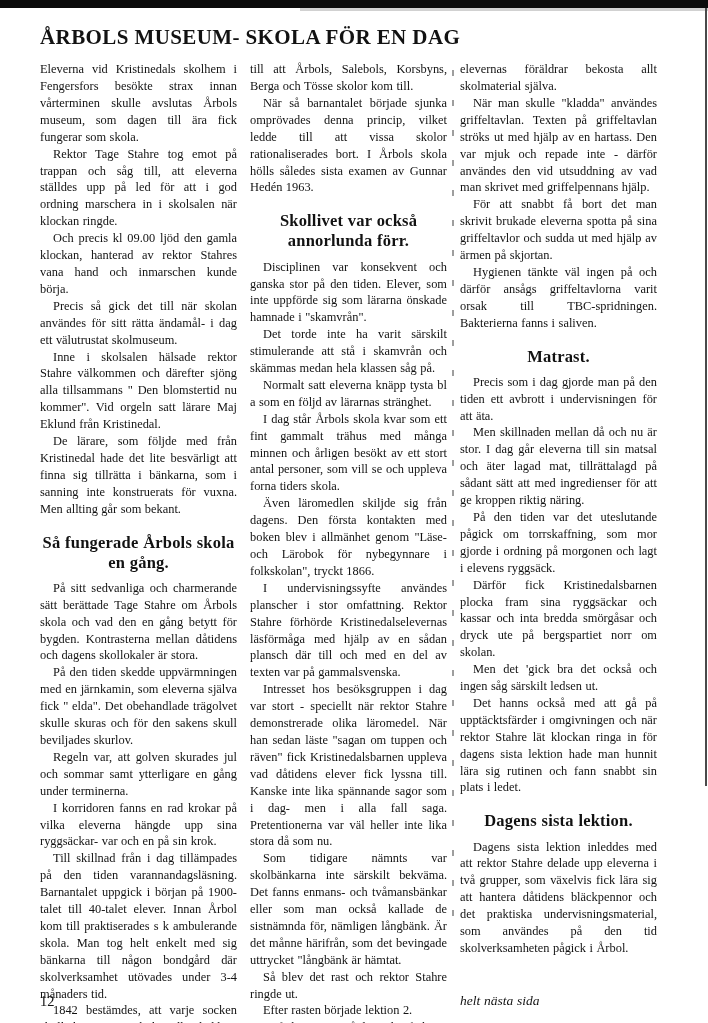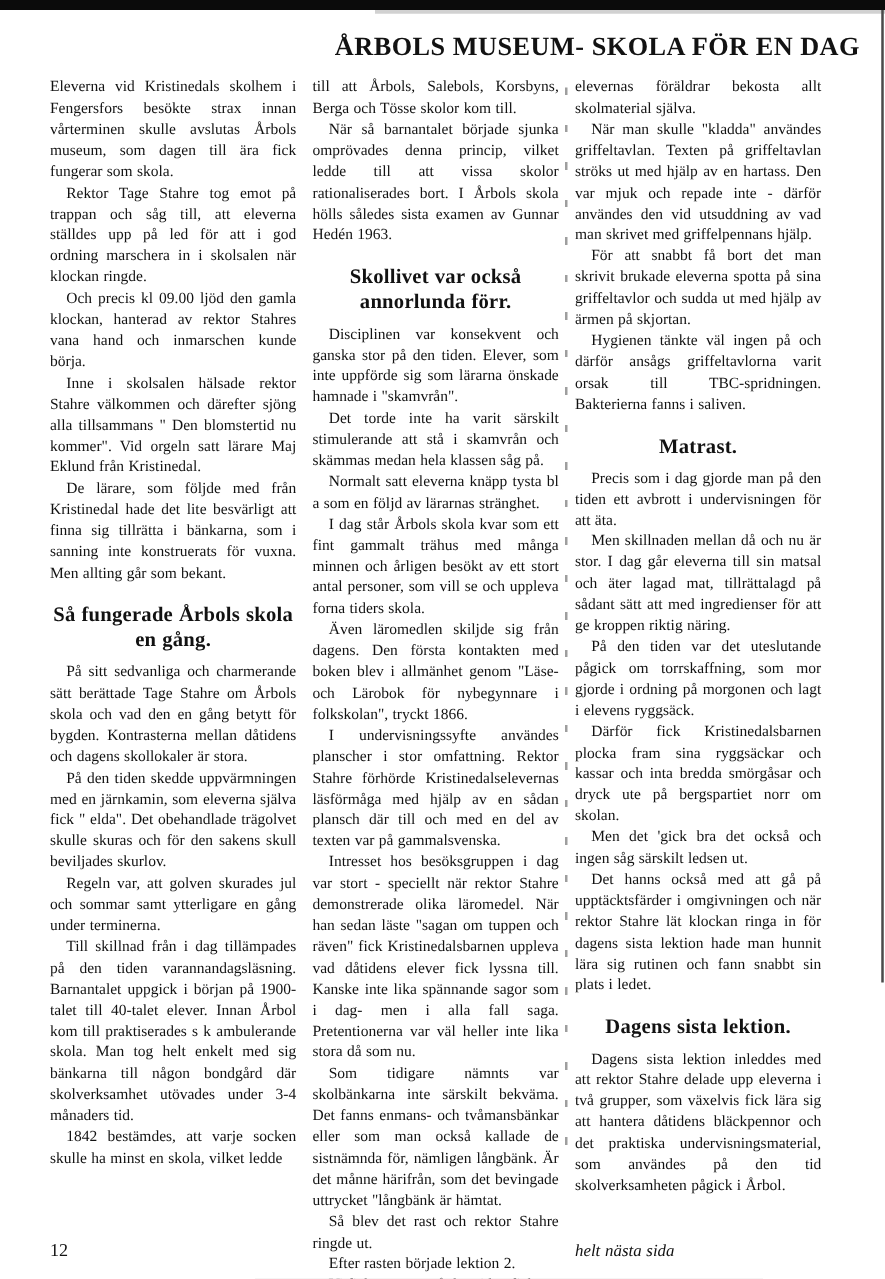--- a/index.html
+++ b/index.html
@@ -41,21 +41,20 @@
       transparent 6px, transparent 30px);
   }
   .title {
     margin: 0;
     padding: 26px 20px 10px 40px;
     font-size: 21px;
     font-weight: bold;
     letter-spacing: 0.4px;
     line-height: 1.1;
     white-space: nowrap;
-    text-align: right;
   }
   .columns {
     display: flex;
     gap: 13px;
     padding: 2px 0 0 40px;
   }
   .col {
     width: 197px;
     flex: 0 0 197px;
     text-align: justify;
@@ -95,26 +94,28 @@
   <div class="right-edge-line"></div>
   <div class="gutter-artifact"></div>
 
   <h1 class="title">ÅRBOLS MUSEUM- SKOLA FÖR EN DAG</h1>
 
   <div class="columns">
       <div class="col">
         <p>Eleverna vid Kristinedals skolhem i Fengersfors besökte strax innan vårterminen skulle avslutas Årbols museum, som dagen till ära fick fungerar som skola.</p>
         <p class="indent">Rektor Tage Stahre tog emot på trappan och såg till, att eleverna ställdes upp på led för att i god ordning marschera in i skolsalen när klockan ringde.</p>
         <p class="indent">Och precis kl 09.00 ljöd den gamla klockan, hanterad av rektor Stahres vana hand och inmarschen kunde börja.</p>
+        <p class="indent">Precis så gick det till när skolan användes för sitt rätta ändamål- i dag ett välutrustat skolmuseum.</p>
         <p class="indent">Inne i skolsalen hälsade rektor Stahre välkommen och därefter sjöng alla tillsammans " Den blomstertid nu kommer". Vid orgeln satt lärare Maj Eklund från Kristinedal.</p>
         <p class="indent">De lärare, som följde med från Kristinedal hade det lite besvärligt att finna sig tillrätta i bänkarna, som i sanning inte konstruerats för vuxna. Men allting går som bekant.</p>
         <h2>Så fungerade Årbols skola en gång.</h2>
         <p class="indent">På sitt sedvanliga och charmerande sätt berättade Tage Stahre om Årbols skola och vad den en gång betytt för bygden. Kontrasterna mellan dåtidens och dagens skollokaler är stora.</p>
         <p class="indent">På den tiden skedde uppvärmningen med en järnkamin, som eleverna själva fick " elda". Det obehandlade trägolvet skulle skuras och för den sakens skull beviljades skurlov.</p>
         <p class="indent">Regeln var, att golven skurades jul och sommar samt ytterligare en gång under terminerna.</p>
+        <p class="indent">I korridoren fanns en rad krokar på vilka eleverna hängde upp sina ryggsäckar- var och en på sin krok.</p>
         <p class="indent">Till skillnad från i dag tillämpades på den tiden varannandagsläsning. Barnantalet uppgick i början på 1900-talet till 40-talet elever. Innan Årbol kom till praktiserades s k ambulerande skola. Man tog helt enkelt med sig bänkarna till någon bondgård där skolverksamhet utövades under 3-4 månaders tid.</p>
         <p class="indent">1842 bestämdes, att varje socken skulle ha minst en skola, vilket ledde</p>
       </div>
       <div class="col">
         <p>till att Årbols, Salebols, Korsbyns, Berga och Tösse skolor kom till.</p>
         <p class="indent">När så barnantalet började sjunka omprövades denna princip, vilket ledde till att vissa skolor rationaliserades bort. I Årbols skola hölls således sista examen av Gunnar Hedén 1963.</p>
         <h2>Skollivet var också annorlunda förr.</h2>
         <p class="indent">Disciplinen var konsekvent och ganska stor på den tiden. Elever, som inte uppförde sig som lärarna önskade hamnade i "skamvrån".</p>
         <p class="indent">Det torde inte ha varit särskilt stimulerande att stå i skamvrån och skämmas medan hela klassen såg på.</p>
         <p class="indent">Normalt satt eleverna knäpp tysta bl a som en följd av lärarnas stränghet.</p>

